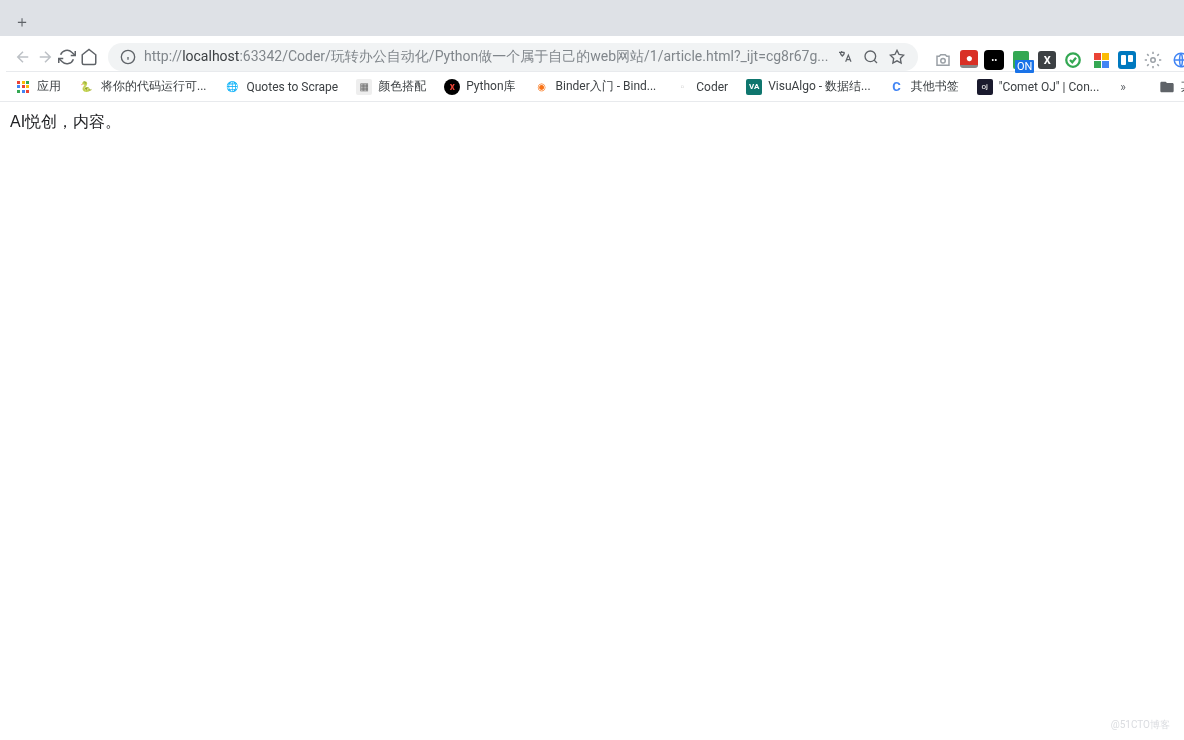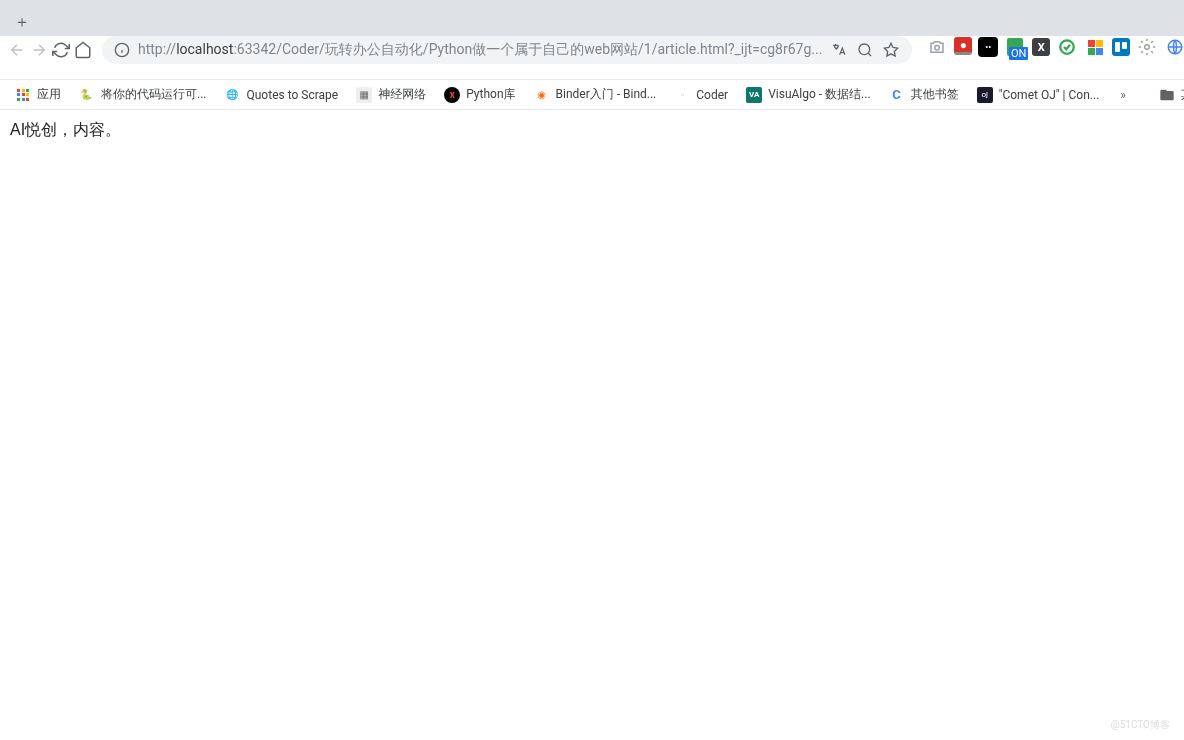--- a/index.html
+++ b/index.html
@@ -5,21 +5,21 @@
     * { box-sizing: border-box; margin: 0; padding: 0; }
     body { font-family: -apple-system, BlinkMacSystemFont, "Segoe UI", Roboto, Arial, sans-serif; background: #fff; width: 1184px; height: 740px; overflow: hidden; }
     
     .tab-strip { background: #dee1e6; height: 36px; display: flex; align-items: flex-end; padding: 6px 8px 0 8px; gap: 4px; }
     .tab { background: #fff; height: 30px; border-radius: 8px 8px 0 0; display: flex; align-items: center; padding: 0 10px; min-width: 190px; gap: 8px; font-size: 12px; color: #3c4043; position: relative; }
     .tab-favicon { width: 16px; height: 16px; border-radius: 2px; background: linear-gradient(135deg,#34a853 0%,#34a853 50%,#fbbc04 50%,#fbbc04 100%); flex-shrink: 0; }
     .tab-title { flex: 1; white-space: nowrap; overflow: hidden; }
     .tab-close { width: 16px; height: 16px; display: flex; align-items: center; justify-content: center; color: #5f6368; cursor: pointer; font-size: 13px; }
     .new-tab { width: 28px; height: 28px; display: flex; align-items: center; justify-content: center; color: #5f6368; cursor: pointer; font-size: 16px; }
     
-    .toolbar { background: #fff; height: 44px; display: flex; align-items: flex-start; padding: 0 8px; gap: 4px; border-bottom: 1px solid #e8eaed; }
+    .toolbar { background: #fff; height: 36px; display: flex; align-items: flex-end; padding: 0 8px; gap: 4px; border-bottom: 1px solid #e8eaed; margin-left: 6px; }
     .nav-btn { width: 28px; height: 28px; display: flex; align-items: center; justify-content: center; color: #5f6368; cursor: pointer; border-radius: 50%; }
     .nav-btn.disabled { color: #bdc1c6; }
     .nav-btn svg { width: 18px; height: 18px; }
     
     .omnibox { flex: 1; height: 28px; background: #f1f3f4; border-radius: 14px; display: flex; align-items: center; padding: 0 12px; gap: 8px; margin: 0 6px; font-size: 14px; color: #3c4043; }
     .omnibox-info { width: 16px; height: 16px; display: flex; align-items: center; justify-content: center; color: #5f6368; }
     .omnibox-text { flex: 1; white-space: nowrap; overflow: hidden; text-overflow: ellipsis; }
     .omnibox-text .dim { color: #80868b; }
     .omnibox-icon { width: 18px; height: 18px; display: flex; align-items: center; justify-content: center; color: #5f6368; }
     
@@ -171,21 +171,21 @@
   <div class="bookmark">
       <div class="bm-icon" style="background:#fff">🐍</div>
       <span>将你的代码运行可...</span>
     </div>
   <div class="bookmark">
       <div class="bm-icon">🌐</div>
       <span>Quotes to Scrape</span>
     </div>
   <div class="bookmark">
       <div class="bm-icon" style="background:#eee;color:#666">▦</div>
-      <span>神经网络</span>
+      <span>颜色搭配</span>
     </div>
   <div class="bookmark">
       <div class="bm-icon" style="background:#000;color:#ea4335;border-radius:50%;font-weight:bold">x</div>
       <span>Python库</span>
     </div>
   <div class="bookmark">
       <div class="bm-icon" style="color:#f97316">◉</div>
       <span>Binder入门 - Bind...</span>
     </div>
   <div class="bookmark">

